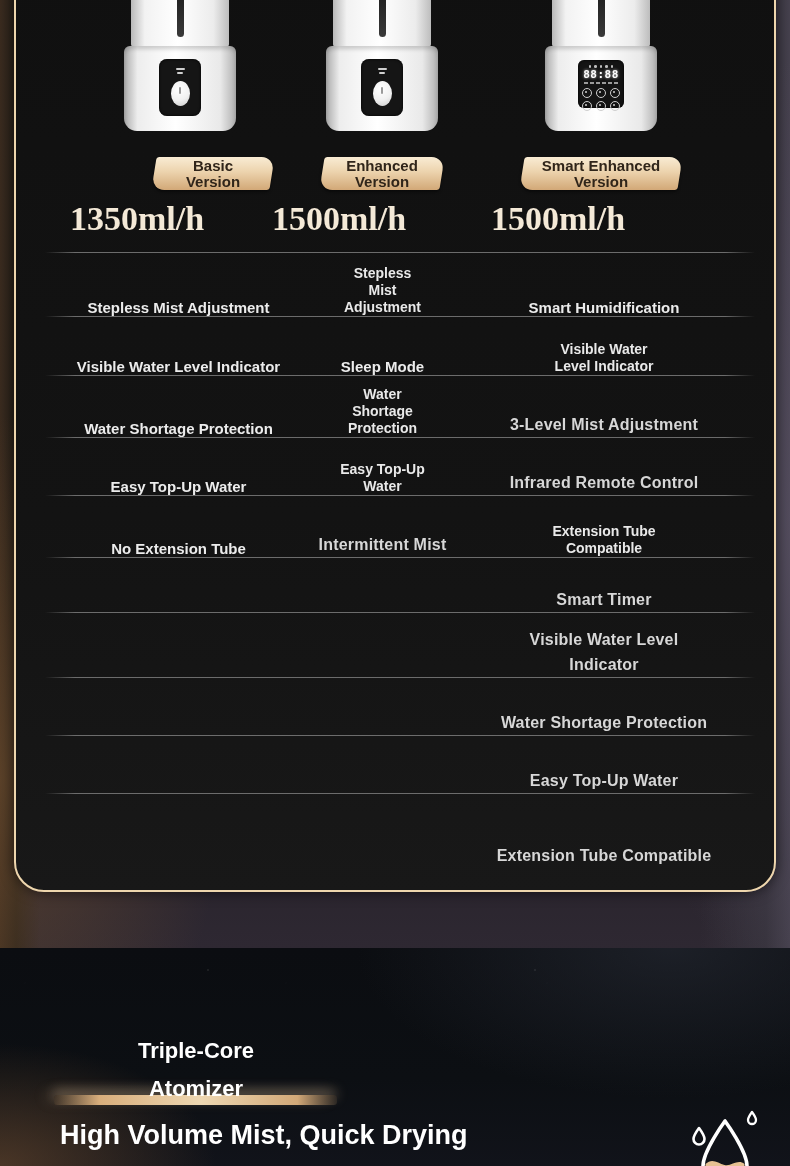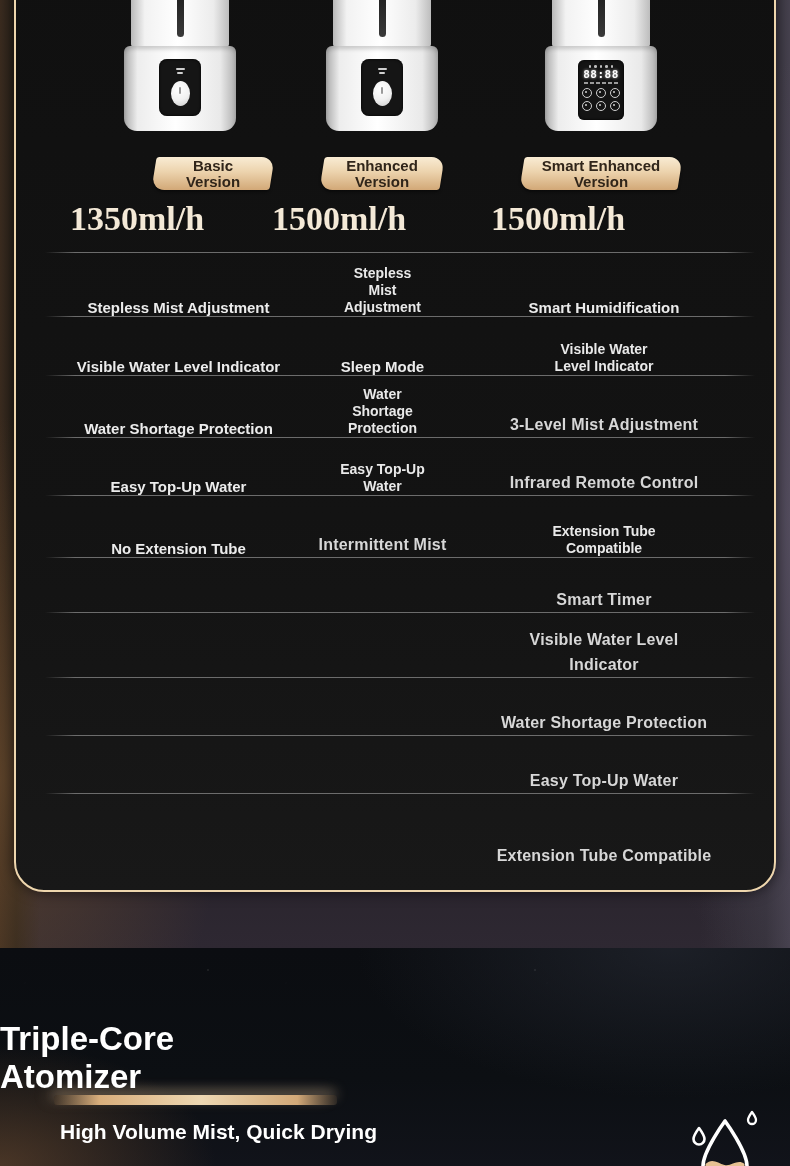--- a/index.html
+++ b/index.html
@@ -48,21 +48,21 @@
   .panel .mark1,.panel .mark2{position:absolute;left:50%;background:#cfcfcf;}
   .panel .mark1{top:9px;width:9px;height:2px;margin-left:-4.5px;border-radius:1px;}
   .panel .mark2{top:13px;width:6px;height:1.5px;margin-left:-3px;border-radius:1px;}
   .knob{
     position:absolute;left:50%;top:22px;width:19px;height:25px;margin-left:-9.5px;
     border-radius:50%;
     background:radial-gradient(circle at 40% 32%,#ffffff 0%,#f0f0f0 55%,#c9c9c9 100%);
   }
   .knob::after{content:'';position:absolute;left:50%;top:6px;width:1.6px;height:7px;margin-left:-0.8px;background:#9a9a9a;border-radius:1px;}
   .panel-smart{
-    position:absolute;left:50%;top:14px;width:46px;height:60px;margin-left:-23px;
+    position:absolute;left:50%;top:14px;width:46px;height:48px;margin-left:-23px;
     background:#141414;border-radius:6px;box-shadow:inset 0 0 3px #000;
     display:flex;flex-direction:column;align-items:center;
   }
   .icons-row{display:flex;gap:3px;margin-top:5px;}
   .icons-row i{width:2.5px;height:2.5px;border-radius:50%;background:#bdbdbd;}
   .lcd{
     margin-top:1px;color:#ffffff;font-family:"DejaVu Sans Mono",monospace;
     font-weight:bold;font-size:11px;line-height:12px;letter-spacing:.5px;
     text-shadow:0 0 3px rgba(255,255,255,.8);
   }
@@ -130,33 +130,33 @@
     position:absolute;inset:0;opacity:.9;
     background-image:
       radial-gradient(1.2px 1.2px at 25px 35px, rgba(255,255,255,.55), rgba(0,0,0,0) 60%),
       radial-gradient(1px 1px at 120px 92px, rgba(255,255,255,.40), rgba(0,0,0,0) 60%),
       radial-gradient(1.4px 1.4px at 208px 22px, rgba(255,255,255,.50), rgba(0,0,0,0) 60%),
       radial-gradient(1px 1px at 66px 152px, rgba(255,255,255,.35), rgba(0,0,0,0) 60%),
       radial-gradient(1px 1px at 170px 128px, rgba(255,255,255,.30), rgba(0,0,0,0) 60%);
     background-size:261px 193px,213px 167px,327px 229px,181px 143px,247px 211px;
   }
   .atomizer-title{
-    position:absolute;left:0;top:72px;width:392px;
-    font-weight:bold;font-size:33px;line-height:38px;color:#ffffff;
+    position:absolute;left:0;top:84px;width:392px;text-align:center;
+    font-weight:bold;font-size:22px;line-height:38px;color:#ffffff;
     white-space:pre;z-index:2;
   }
   .title-underline{
     position:absolute;left:54px;top:147px;width:283px;height:10px;z-index:1;
     background:linear-gradient(90deg,rgba(214,170,118,.15) 0%,#d9ae7c 16%,#eed7b2 52%,#d2a878 86%,rgba(214,170,118,.15) 100%);
     border-radius:3px;
     box-shadow:0 -6px 12px rgba(226,195,156,.30), -8px -4px 14px rgba(226,195,156,.18);
   }
   .atomizer-subtitle{
     position:absolute;left:60px;top:1172px;
-    font-weight:bold;font-size:21px;color:#ffffff;white-space:nowrap;
+    font-weight:bold;font-size:27px;color:#ffffff;white-space:nowrap;
   }
   .section2 .atomizer-subtitle{top:172px;}
   .drop-icon{position:absolute;right:26px;top:160px;width:78px;height:84px;}
 </style>
 </head>
 <body>
 
 <div class="section1">
   <div class="card"></div>
 

